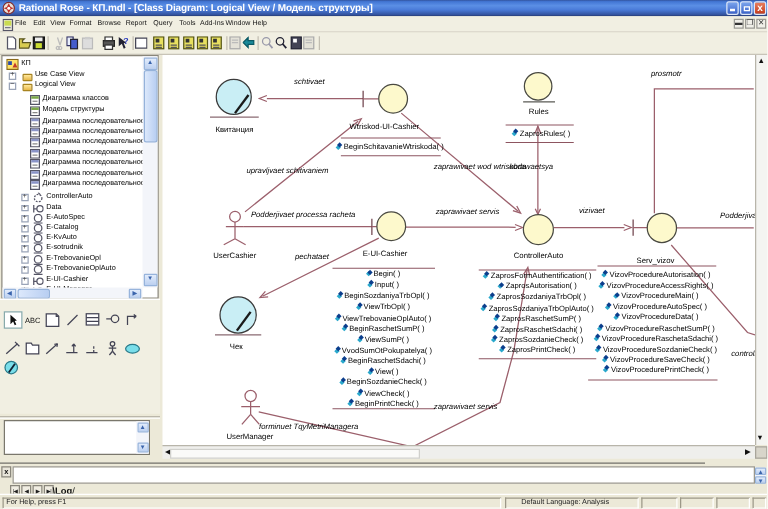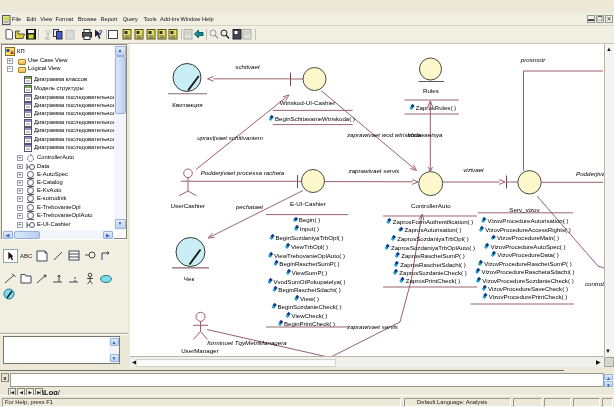--- a/index.html
+++ b/index.html
@@ -168,20 +168,35 @@
 
 <div id="dvsb" class="abs"></div>
 <div class="flatarrow" style="left:606px;top:46px;">▲</div>
 <div class="flatarrow" style="left:605px;top:348px;">▼</div>
 <div id="dhsb" class="abs"></div>
 <div class="flatarrow" style="left:132px;top:359px;">◀</div>
 <div class="flatarrow" style="left:596px;top:359px;">▶</div>
 <div class="abs" style="left:136px;top:358.5px;width:200px;height:8px;background:#fafaf8;border:1px solid #d0d0cc;"></div>
 <div class="abs" style="left:604px;top:357px;width:10px;height:10px;background:#d8d5ca;border:1px solid #a8a59a;"></div>
 
+<div id="title" class="abs">
+ <svg class="abs" style="left:2px;top:1px" width="11" height="11" viewBox="0 0 11 11">
+   <circle cx="5" cy="5.5" r="4.5" fill="#e8e0d8" stroke="#803030"></circle>
+   <path d="M5 1.5 L6.5 4.5 L9 5.5 L6.5 6.5 L5 9.5 L3.5 6.5 L1 5.5 L3.5 4.5 Z" fill="#c03028"></path>
+   <circle cx="5" cy="5.5" r="1.2" fill="#fff"></circle>
+ </svg>
+ <span class="txt">Rational Rose - КП.mdl - [Class Diagram: Logical View / Модель структуры]</span>
+ <div class="wbtn wmin" style="left:581px;">
+        <i style="position:absolute;left:2px;bottom:1.5px;width:4px;height:1.8px;background:#fff;"></i>
+      </div>
+ <div class="wbtn wmax" style="left:592px;">
+        <i style="position:absolute;left:2px;top:2.5px;width:5px;height:4.5px;border:1px solid #fff;border-top-width:1.8px;"></i>
+      </div>
+ <div class="wbtn wclose" style="left:603px;font-size:8px;line-height:9.5px;font-weight:bold;">x</div>
+</div>
 <div id="menu" class="abs">
 <svg class="abs" style="left:2px;top:2px" width="9" height="10" viewBox="0 0 9 10">
         <rect x="0.5" y="0.5" width="7.5" height="9" fill="#e8e8d8" stroke="#556"></rect>
         <rect x="1.5" y="1.5" width="5.5" height="4" fill="#cadc50"></rect>
         <line x1="2" y1="7" x2="6.5" y2="7" stroke="#778"></line>
       </svg>
 <span style="left:12px">File</span>
 <span style="left:26.5px">Edit</span>
 <span style="left:40.3px">View</span>
 <span style="left:55.5px">Format</span>

